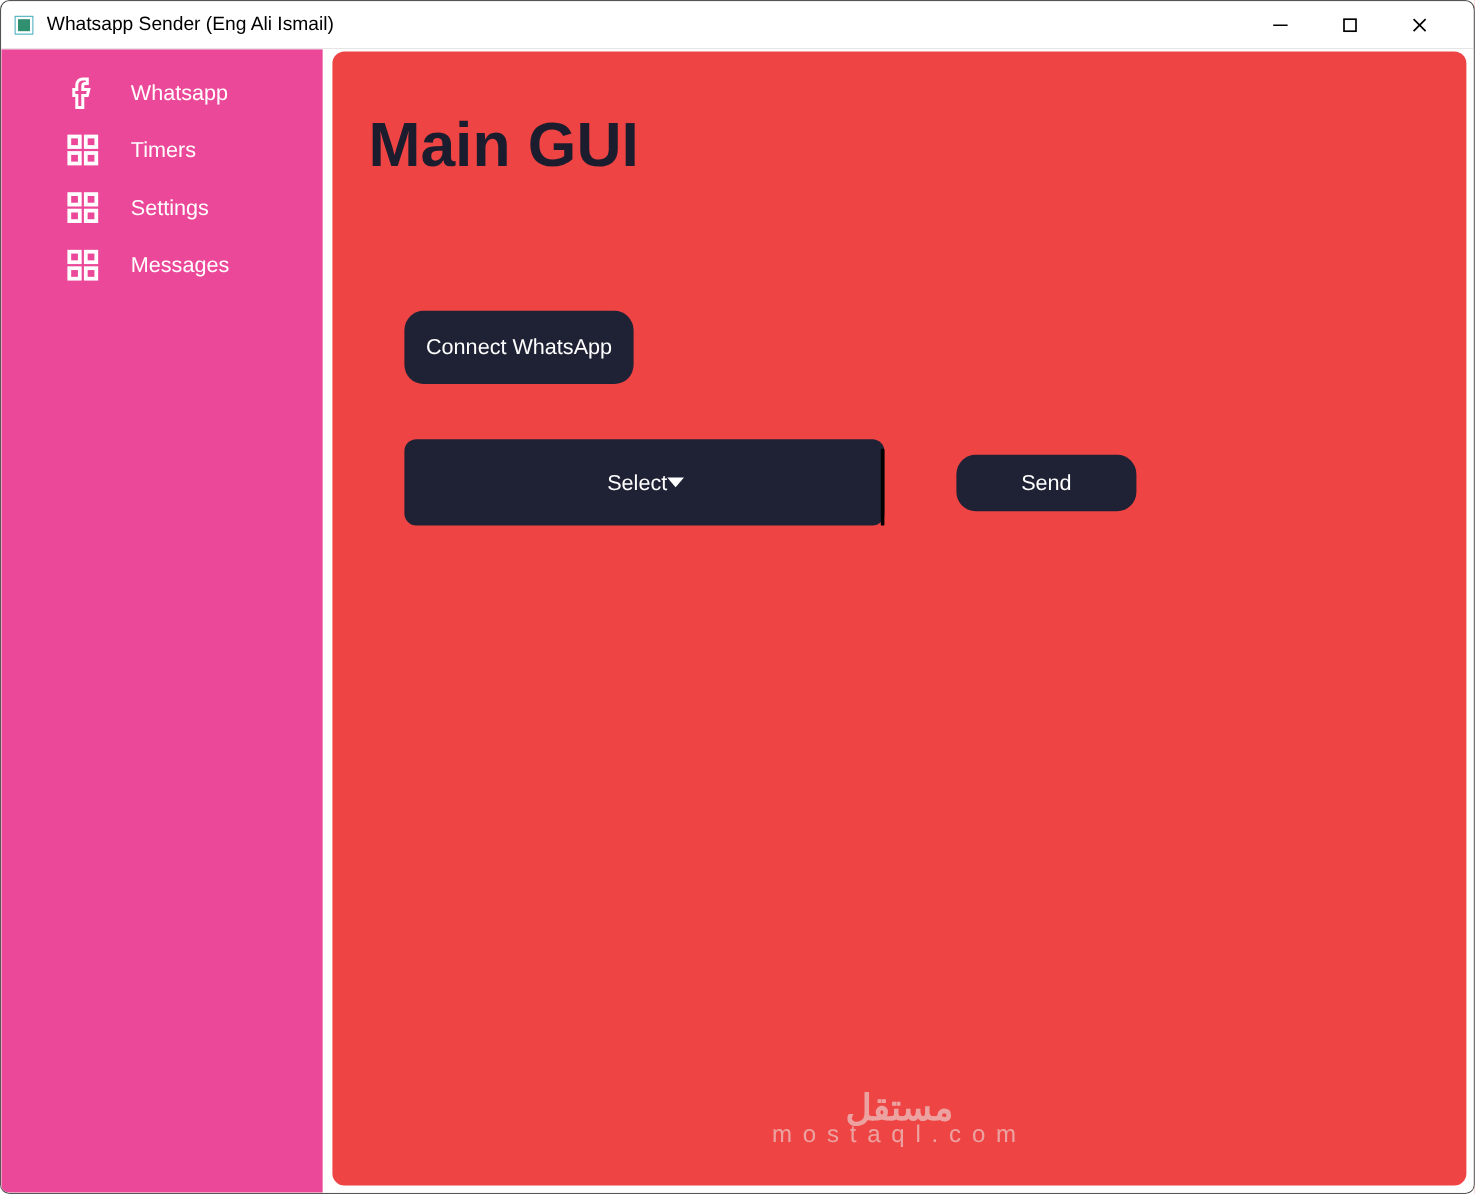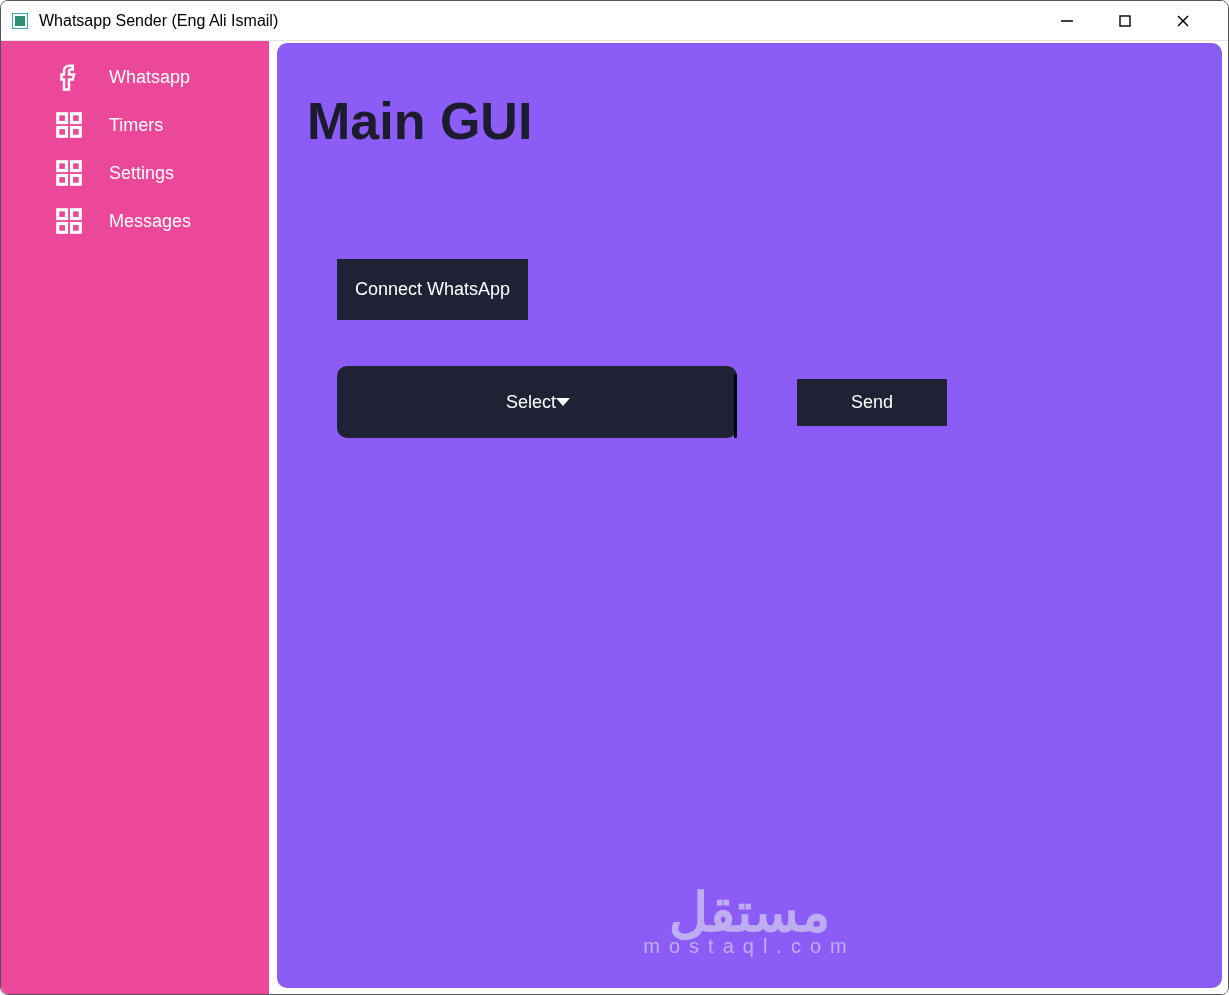--- a/index.html
+++ b/index.html
@@ -97,35 +97,35 @@
 
     .content-wrap {
       flex: 1;
       background: #ffffff;
       display: flex;
       flex-direction: column;
       padding: 2px 6px 6px 8px;
     }
     .card {
       flex: 1;
-      background: #8b5cf6;
+      background: #ef4444;
       border-radius: 10px;
       position: relative;
       padding: 48px 30px;
     }
     .page-title {
       font-size: 52px;
       font-weight: 700;
       color: #1b1d2e;
       margin-left: 0;
     }
     .btn {
       background: #1f2235;
       color: #ffffff;
-      border-radius: 0;
+      border-radius: 16px;
       font-size: 18px;
       display: inline-flex;
       align-items: center;
       justify-content: center;
       cursor: default;
     }
     .btn-connect {
       padding: 20px 18px;
       margin-top: 108px;
       margin-left: 30px;
@@ -176,21 +176,21 @@
       position: absolute;
       bottom: 30px;
       left: 50%;
       transform: translateX(-50%);
       text-align: center;
       opacity: 0.55;
       color: #e8f0ed;
       user-select: none;
     }
     .wm-ar {
-      font-size: 54px;
+      font-size: 30px;
       font-weight: 700;
       letter-spacing: 2px;
       line-height: 1;
     }
     .wm-en {
       font-size: 20px;
       letter-spacing: 9px;
       margin-top: -4px;
     }
 

